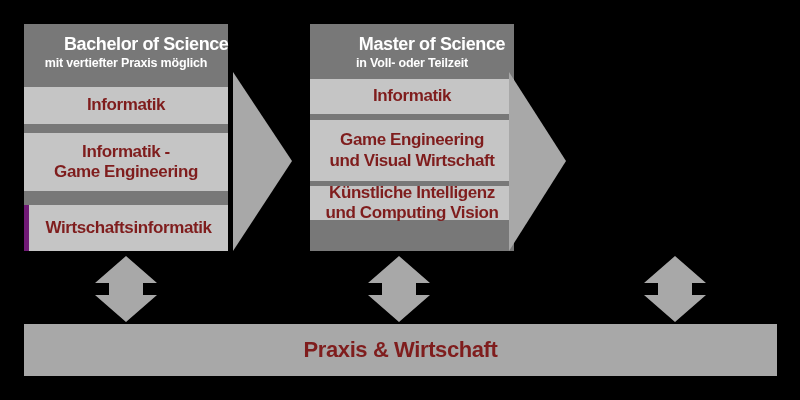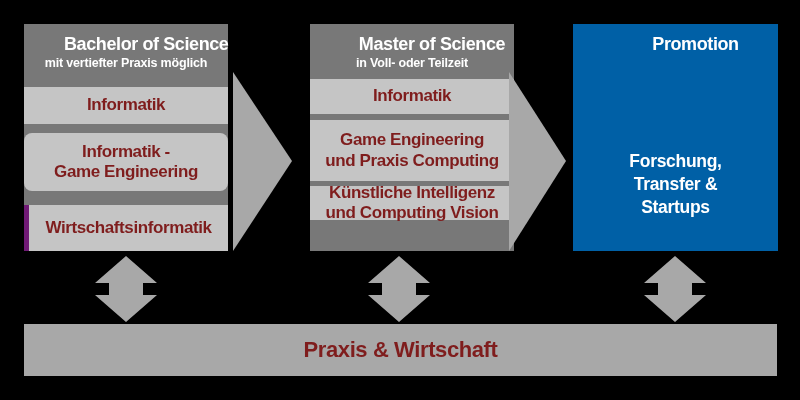--- a/index.html
+++ b/index.html
@@ -31,21 +31,21 @@
     position:absolute;left:0;right:0;background:#c5c5c5;color:#7f1d1d;
     display:flex;flex-direction:column;align-items:center;justify-content:center;
     text-align:center;
   }
   .program-line{
     display:block;font-weight:bold;font-size:17px;letter-spacing:-0.4px;
     line-height:1.18;white-space:nowrap;
   }
   
   .bar-b1{top:63px;height:37px;}
-  .bar-b2{top:109px;height:58px;border-radius:8px;}
+  .bar-b2{top:109px;height:58px;}
   .bar-b3{top:181px;height:46px;border-left:5px solid #701a75;}
   
   .bar-m1{top:55px;height:35px;}
   .bar-m2{top:96px;height:61px;}
   .bar-m3{top:162px;height:34px;}
 
   
   .promotion-body{
     position:absolute;left:0;right:0;top:103px;height:115px;
     display:flex;flex-direction:column;align-items:center;justify-content:center;
@@ -94,38 +94,28 @@
   <section class="column col-master">
     <header class="col-header">
       <span class="col-title">Master of Science</span>
       <span class="col-subtitle">in Voll- oder Teilzeit</span>
     </header>
     <div class="program-bar bar-m1">
       <span class="program-line">Informatik</span>
     </div>
     <div class="program-bar bar-m2">
       <span class="program-line">Game Engineering</span>
-      <span class="program-line">und Praxis Computing</span>
+      <span class="program-line">und Visual Wirtschaft</span>
     </div>
     <div class="program-bar bar-m3">
       <span class="program-line">Künstliche Intelligenz</span>
       <span class="program-line">und Computing Vision</span>
     </div>
   </section>
 
-  <section class="column col-promotion">
-    <header class="col-header">
-      <span class="col-title">Promotion</span>
-    </header>
-    <div class="promotion-body">
-      <span class="promotion-line">Forschung,</span>
-      <span class="promotion-line">Transfer &amp;</span>
-      <span class="promotion-line">Startups</span>
-    </div>
-  </section>
 
   <svg class="arrow-overlay" viewBox="0 0 800 400">
     <polygon class="arrow-shape" points="233,72 292,161 233,251"></polygon>
     <polygon class="arrow-shape" points="509,72 566,161 509,251"></polygon>
     <polygon class="arrow-shape" points="126,256 157,283 143,283 143,295 157,295 126,322 95,295 109,295 109,283 95,283"></polygon>
     <polygon class="arrow-shape" points="399,256 430,283 416,283 416,295 430,295 399,322 368,295 382,295 382,283 368,283"></polygon>
     <polygon class="arrow-shape" points="675,256 706,283 692,283 692,295 706,295 675,322 644,295 658,295 658,283 644,283"></polygon>
   </svg>
 
   <div class="bottom-bar">

